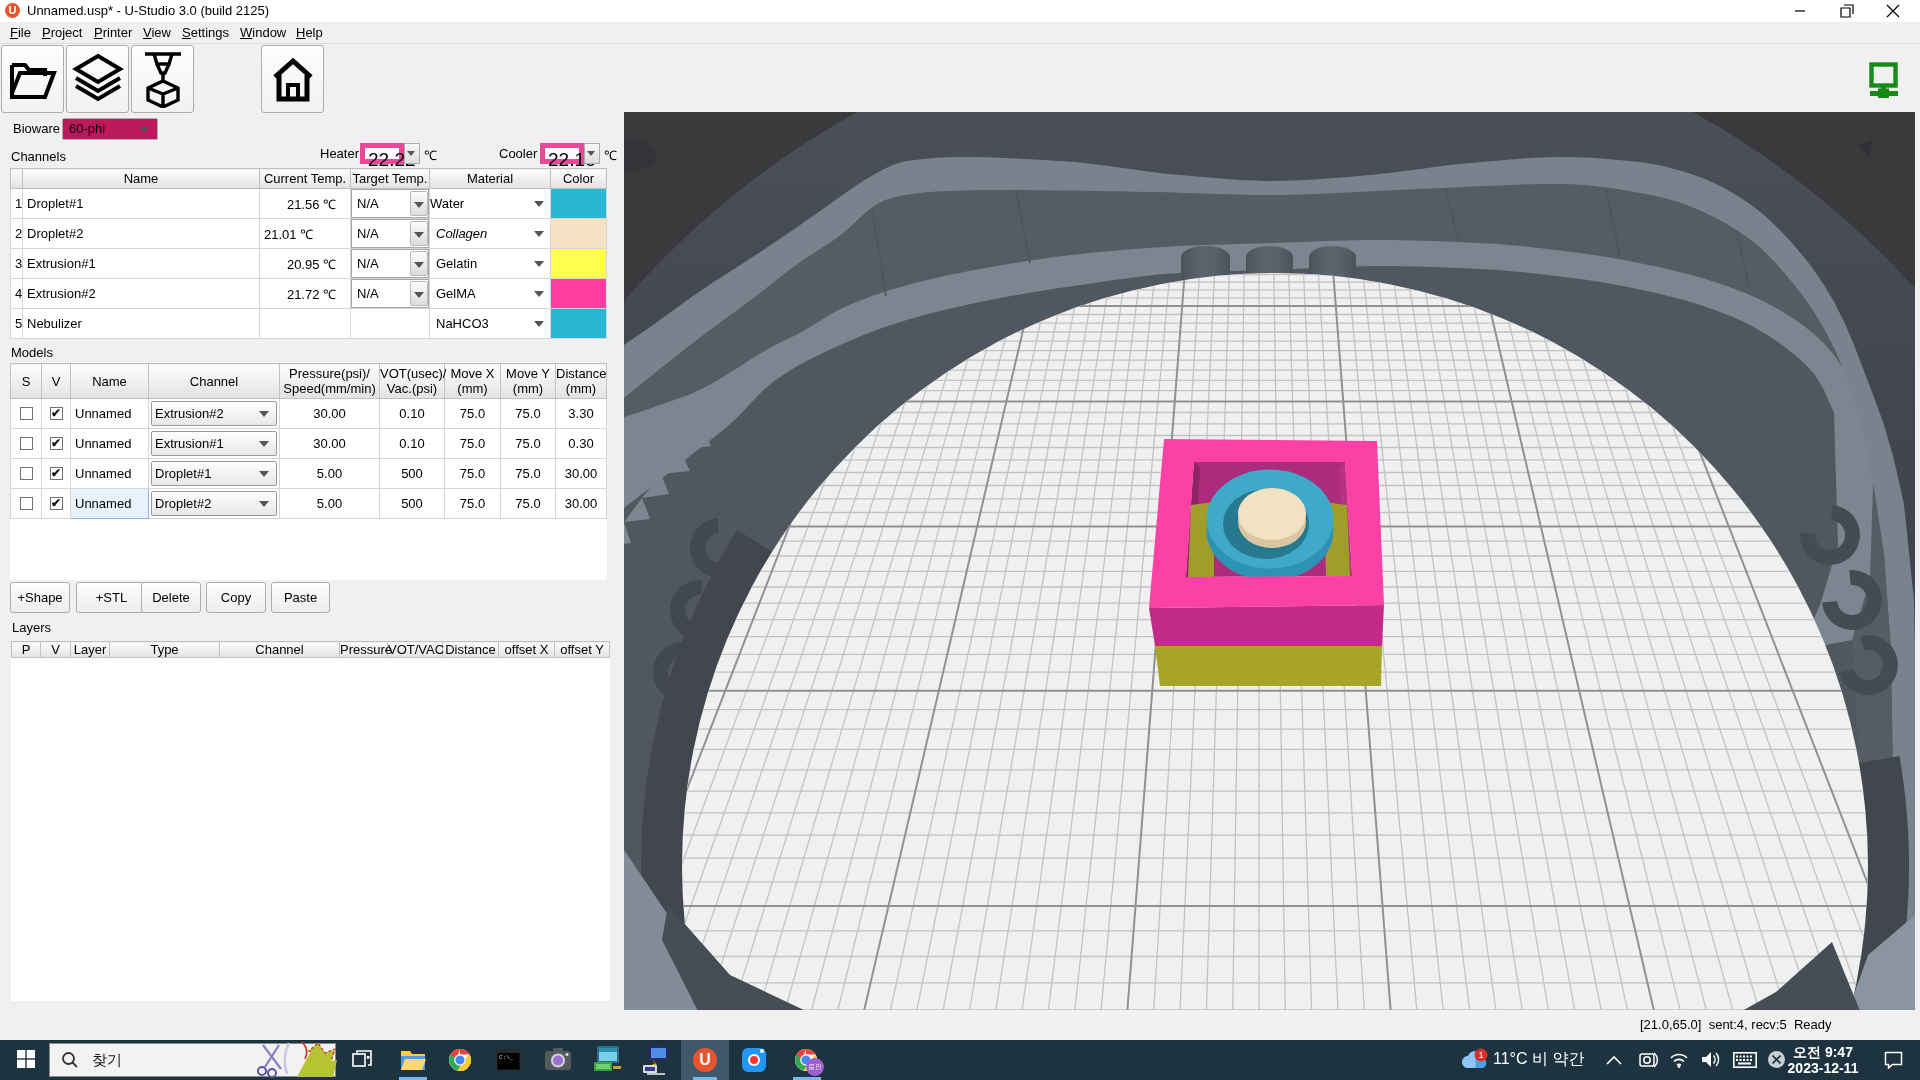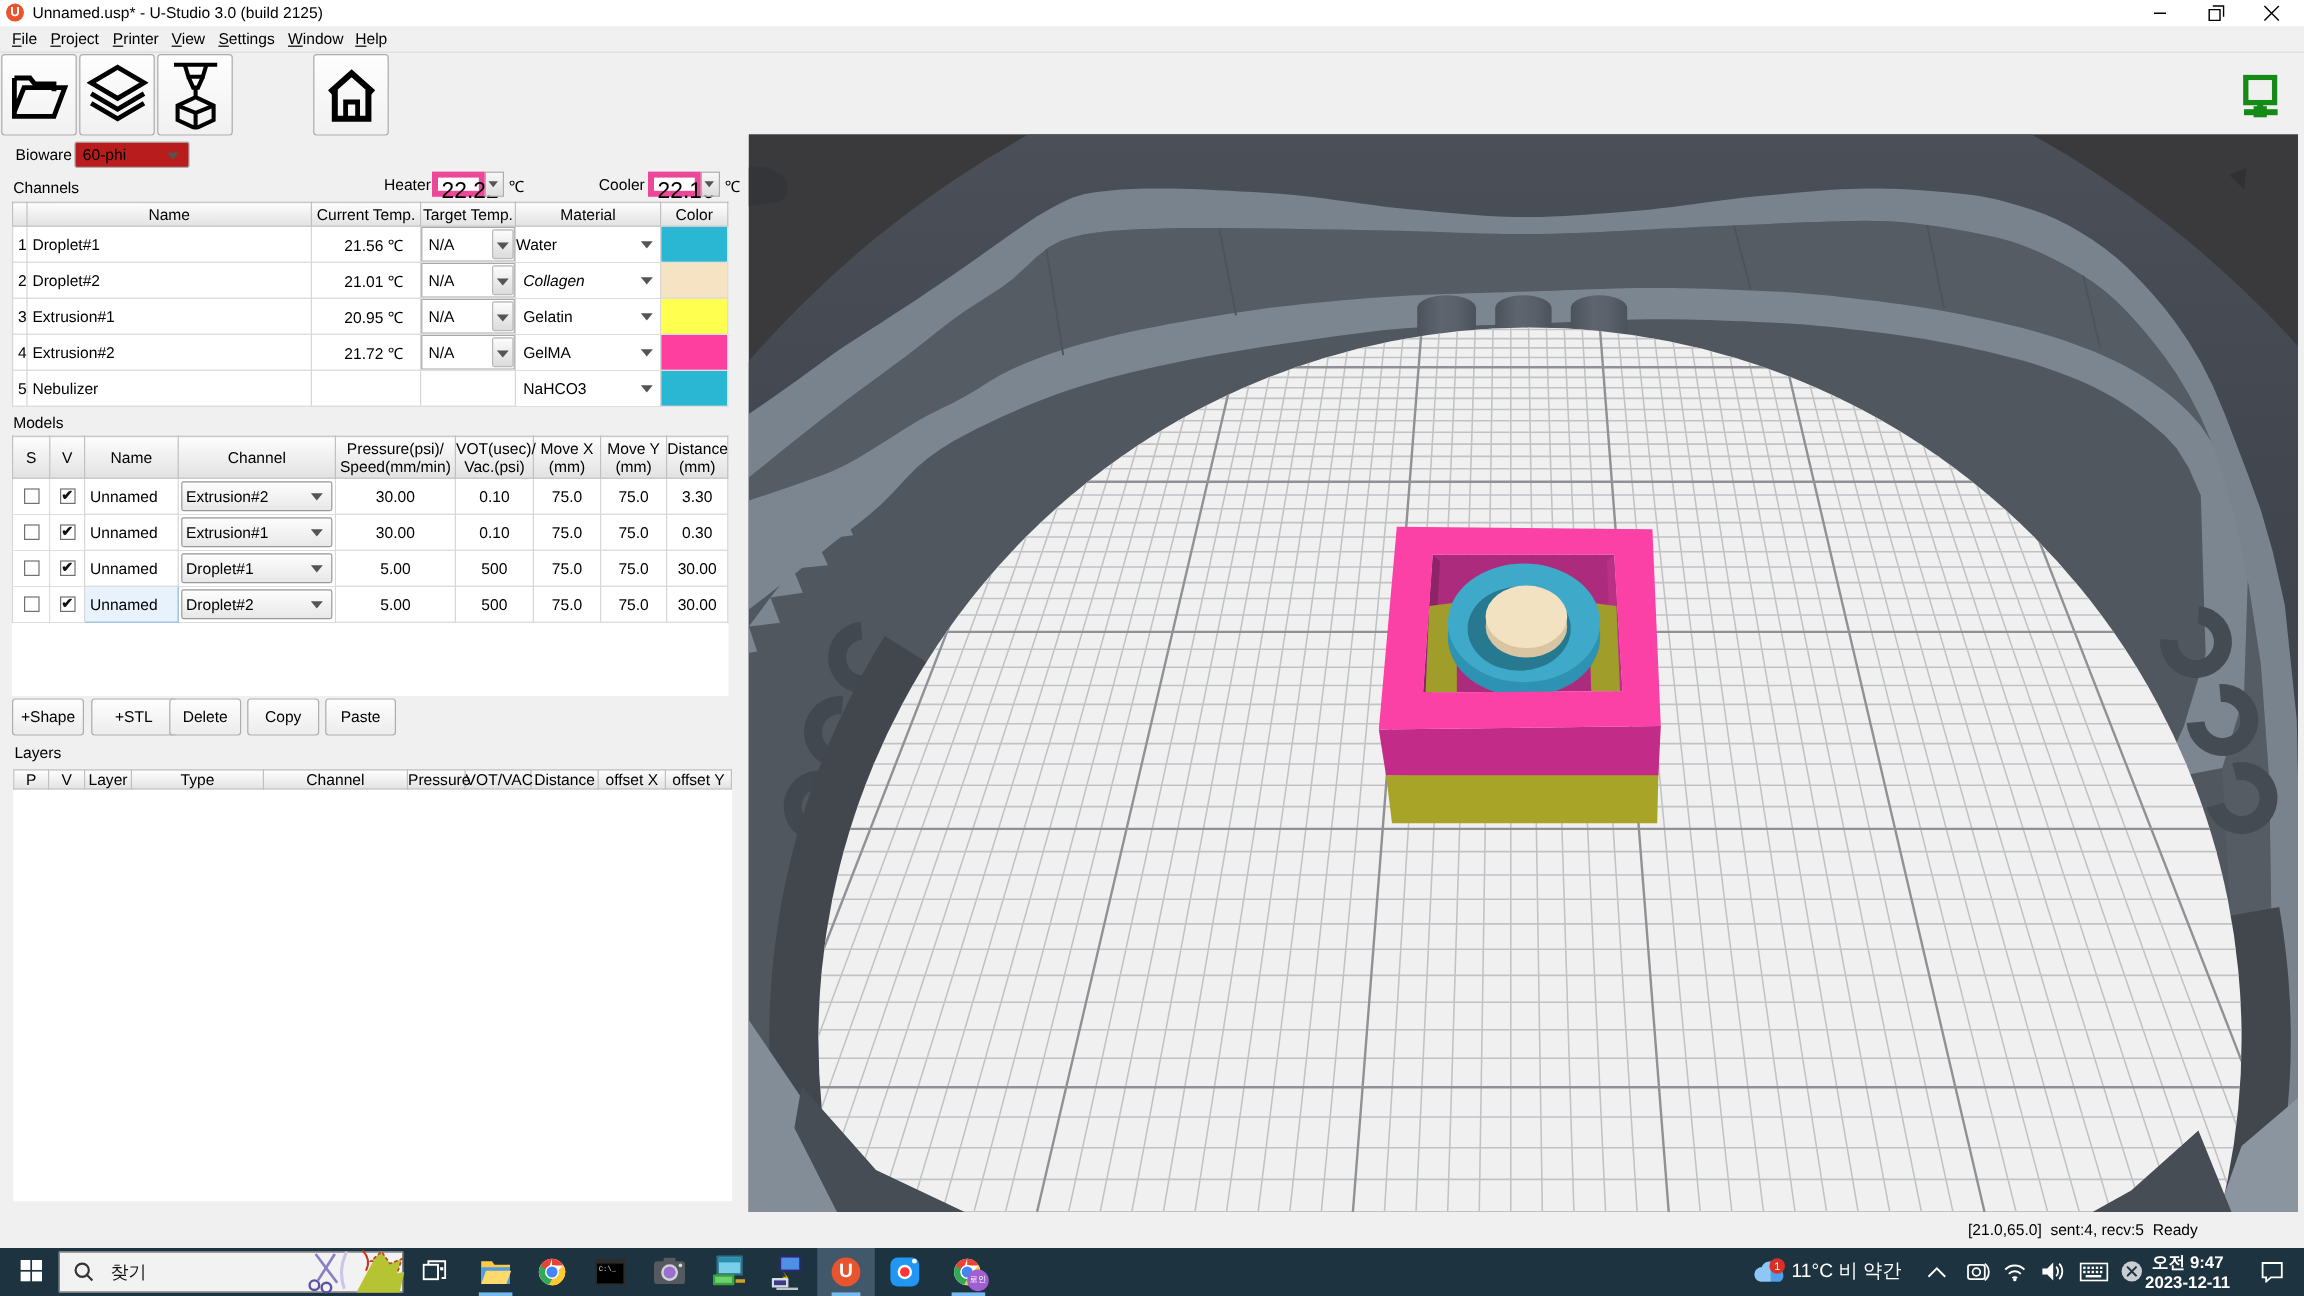--- a/index.html
+++ b/index.html
@@ -12,21 +12,21 @@
 #title { left:27px; top:3px; font-size:13px; color:#000; }
 .winbtn { top:4px; width:14px; height:14px; }
 
 #menubar { left:0; top:22px; width:1920px; height:22px; background:#f0f0f0; }
 .menuitem { position:absolute; top:25px; font-size:13px; }
 .menuitem u { text-decoration:underline; }
 
 .toolbtn { position:absolute; top:45px; width:63px; height:68px; background:linear-gradient(#fefefe,#f1f1f1); border:1px solid #adadad; border-radius:3px; }
 
 .lbl { position:absolute; font-size:13px; }
-.combo { position:absolute; background:#b91c1c; border:1px solid #adadad; border-radius:2px; font-size:13px; }
+.combo { position:absolute; background:#be185d; border:1px solid #adadad; border-radius:2px; font-size:13px; }
 .combo .tx { position:absolute; left:6px; top:2px; }
 .arr { position:absolute; width:0; height:0; border-left:5px solid transparent; border-right:5px solid transparent; border-top:6px solid #555; }
 .spinbox { position:absolute; background:#fff; border:5px solid #ec4899; font-size:19px; }
 .spinbtn { position:absolute; background:linear-gradient(#f8f8f8,#ddd); border:1px solid #adadad; }
 
 table.grid { border-collapse:collapse; position:absolute; table-layout:fixed; font-size:13px; background:#fff; }
 table.grid th { background:linear-gradient(#fdfdfd,#e2e2e2); border:1px solid #c0c0c0; font-weight:normal; padding:0; font-size:13px; }
 table.grid td { border:1px solid #d6d6d6; padding:0 4px; background:#fff; height:30px; overflow:hidden; white-space:nowrap; }
 td.rownum { background:linear-gradient(#fdfdfd,#e2e2e2); border:1px solid #c0c0c0; text-align:center; padding:0 2px; }
 .ddcell { position:relative; }
@@ -149,21 +149,21 @@
         <td class="rownum">1</td>
         <td>Droplet#1</td>
         <td style="text-align:right; padding-right:14px;">21.56 ℃</td>
         <td class="ddcell" style="padding-left:6px; box-shadow:inset 0 0 0 1px #a8a8a8;">N/A<span class="ddbtn"></span></td>
         <td class="ddcell" style="padding-left:0;">Water<span class="ddarr"></span></td>
         <td style="background:#29b7d3;"></td>
       </tr>
 <tr>
         <td class="rownum">2</td>
         <td>Droplet#2</td>
-        <td style="text-align:right; padding-right:14px;">21.01 ℃</td>
+        <td style="text-align:left; padding-right:14px;">21.01 ℃</td>
         <td class="ddcell" style="padding-left:6px; box-shadow:inset 0 0 0 1px #a8a8a8;">N/A<span class="ddbtn"></span></td>
         <td class="ddcell" style="padding-left:6px;font-style:italic;">Collagen<span class="ddarr"></span></td>
         <td style="background:#f5e3c3;"></td>
       </tr>
 <tr>
         <td class="rownum">3</td>
         <td>Extrusion#1</td>
         <td style="text-align:right; padding-right:14px;">20.95 ℃</td>
         <td class="ddcell" style="padding-left:6px; box-shadow:inset 0 0 0 1px #a8a8a8;">N/A<span class="ddbtn"></span></td>
         <td class="ddcell" style="padding-left:6px;">Gelatin<span class="ddarr"></span></td>

